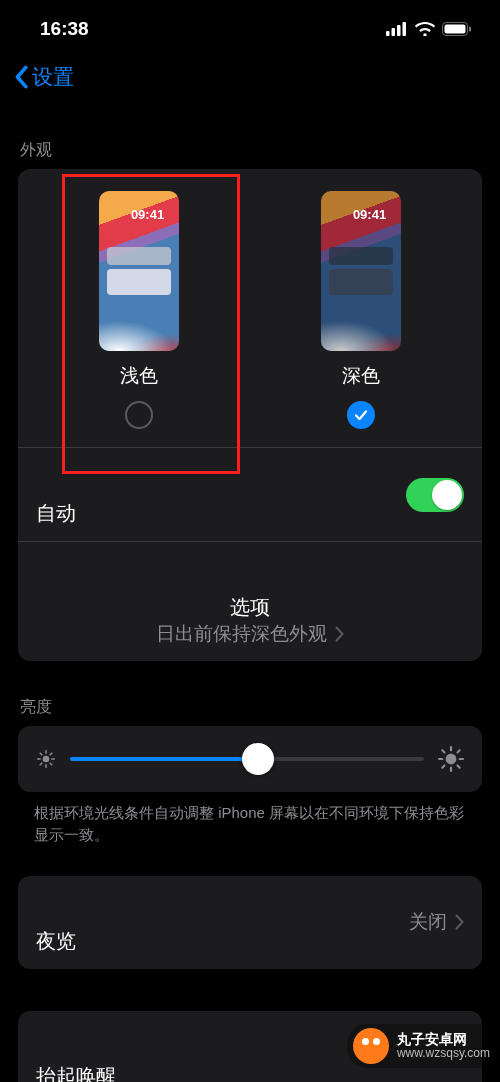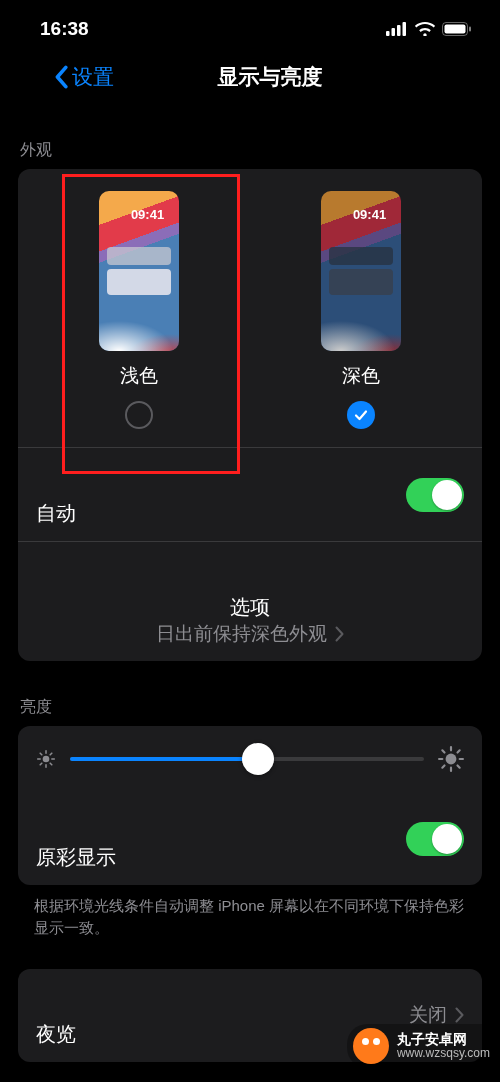--- a/index.html
+++ b/index.html
@@ -15,21 +15,20 @@
   .status-bar {
     display: flex; justify-content: space-between; align-items: center;
     padding: 14px 28px 6px 40px; height: 50px;
   }
   .status-time { font-size: 19px; font-weight: 600; }
   .status-icons { display: flex; align-items: center; gap: 7px; }
   
   .nav-bar {
     display: flex; align-items: center; height: 54px; position: relative;
     padding: 0 12px;
-    margin-left: 40px;
   }
   .back { display: flex; align-items: center; color: #0a84ff; font-size: 21px; gap: 2px; }
   .back svg { width: 18px; height: 24px; }
   .nav-title {
     position: absolute; left: 50%; transform: translateX(-50%);
     font-size: 21px; font-weight: 600; color: #fff;
   }
   
   .section-label {
     color: #8e8e93; font-size: 16px; padding: 36px 20px 8px;
@@ -127,21 +126,20 @@
   </div>
 </div>
 
 <div class="nav-bar">
   <div class="back">
     <svg viewBox="0 0 12 20">
         <path d="M10 2 3 10l7 8" stroke="#0a84ff" stroke-width="3" fill="none" stroke-linecap="round" stroke-linejoin="round"></path>
       </svg>
     <span>设置</span>
   </div>
-  <div class="nav-title">显示与亮度</div>
 </div>
 
 <div class="section-label">外观</div>
 <div class="group">
   <div class="appearance-row">
     <div class="mode">
       <div class="phone light">
         <div class="clock">09:41</div>
         <div class="notif n1"></div>
         <div class="notif n2"></div>
@@ -207,24 +205,20 @@
           <line x1="12" y1="20" x2="12" y2="23"></line>
           <line x1="1" y1="12" x2="4" y2="12"></line>
           <line x1="20" y1="12" x2="23" y2="12"></line>
           <line x1="4" y1="4" x2="6" y2="6"></line>
           <line x1="18" y1="18" x2="20" y2="20"></line>
           <line x1="4" y1="20" x2="6" y2="18"></line>
           <line x1="18" y1="6" x2="20" y2="4"></line>
         </g>
       </svg>
   </div>
-  <div class="row">
-    <div class="row-label">原彩显示</div>
-    <div class="toggle"></div>
-  </div>
 </div>
 <div class="footer-note">根据环境光线条件自动调整 iPhone 屏幕以在不同环境下保持色彩显示一致。</div>
 
 <div style="height:30px"></div>
 <div class="group">
   <div class="row">
     <div class="row-label">夜览</div>
     <div class="row-value">
       <span>关闭</span>
       <svg class="chevron" width="9" height="16" viewBox="0 0 9 16">

